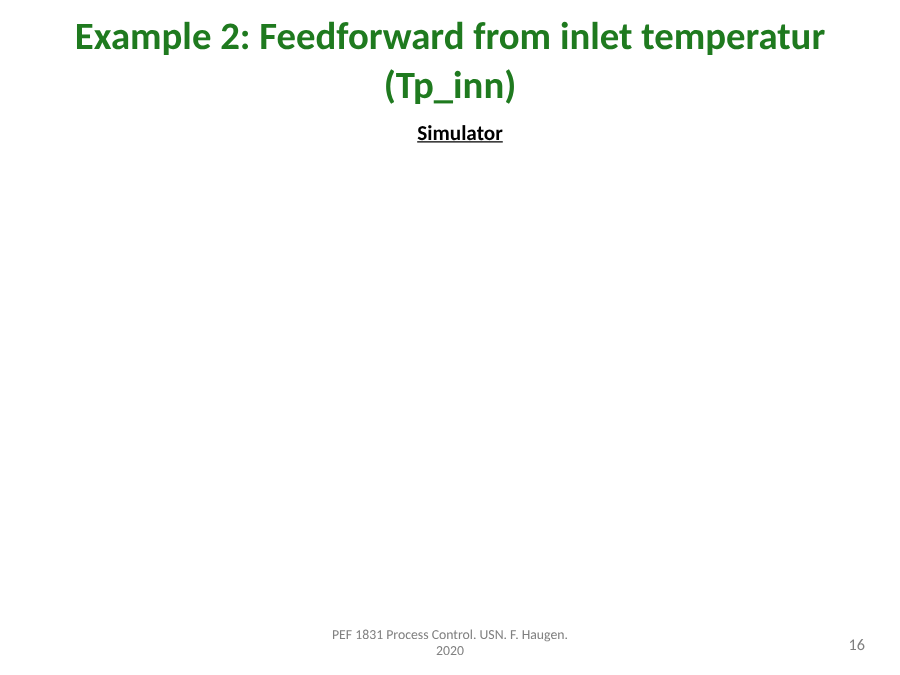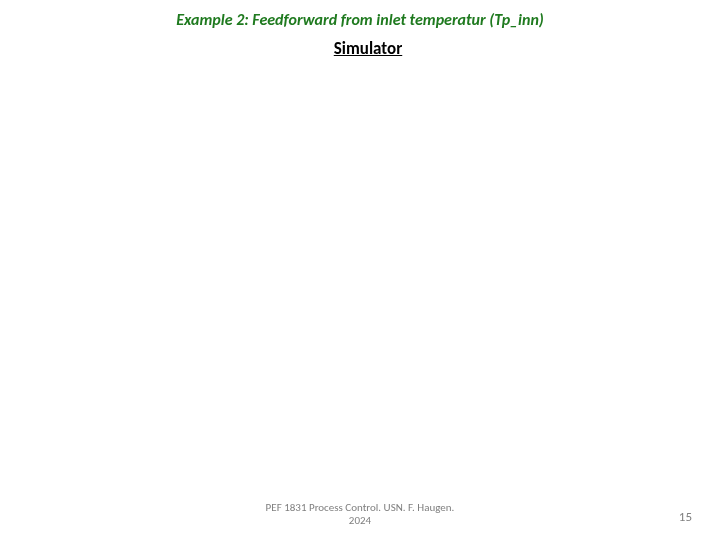--- a/index.html
+++ b/index.html
@@ -11,25 +11,24 @@
       width: 720px;
       height: 540px;
       font-family: "Calibri", "Arial", sans-serif;
       background: #ffffff;
       position: relative;
       overflow: hidden;
     }
     .slide-title {
       color: #1f7a1f;
       font-weight: bold;
-      font-size: 16px;
+      font-size: 31px;
       text-align: center;
       padding: 10px 20px 0 20px;
       line-height: 1.25;
-      font-style: italic;
     }
     .simulator-link {
       text-align: center;
       margin-top: 8px;
       padding-left: 16px;
     }
     .simulator-link a {
       color: #000000;
       font-weight: bold;
       font-size: 17px;
@@ -67,17 +66,17 @@
   <span>Example 2: Feedforward from inlet temperatur (Tp_inn)</span><br>
 </div>
 
 <div class="simulator-link">
   <a>Simulator</a>
 </div>
 
 <div class="footer">
   <div class="footer-text">
     <span>PEF 1831 Process Control. USN. F. Haugen.</span><br>
-    <span>2024</span>
+    <span>2020</span>
   </div>
 </div>
 
-<div class="page-number">15</div>
+<div class="page-number">16</div>
 
 </body></html>

